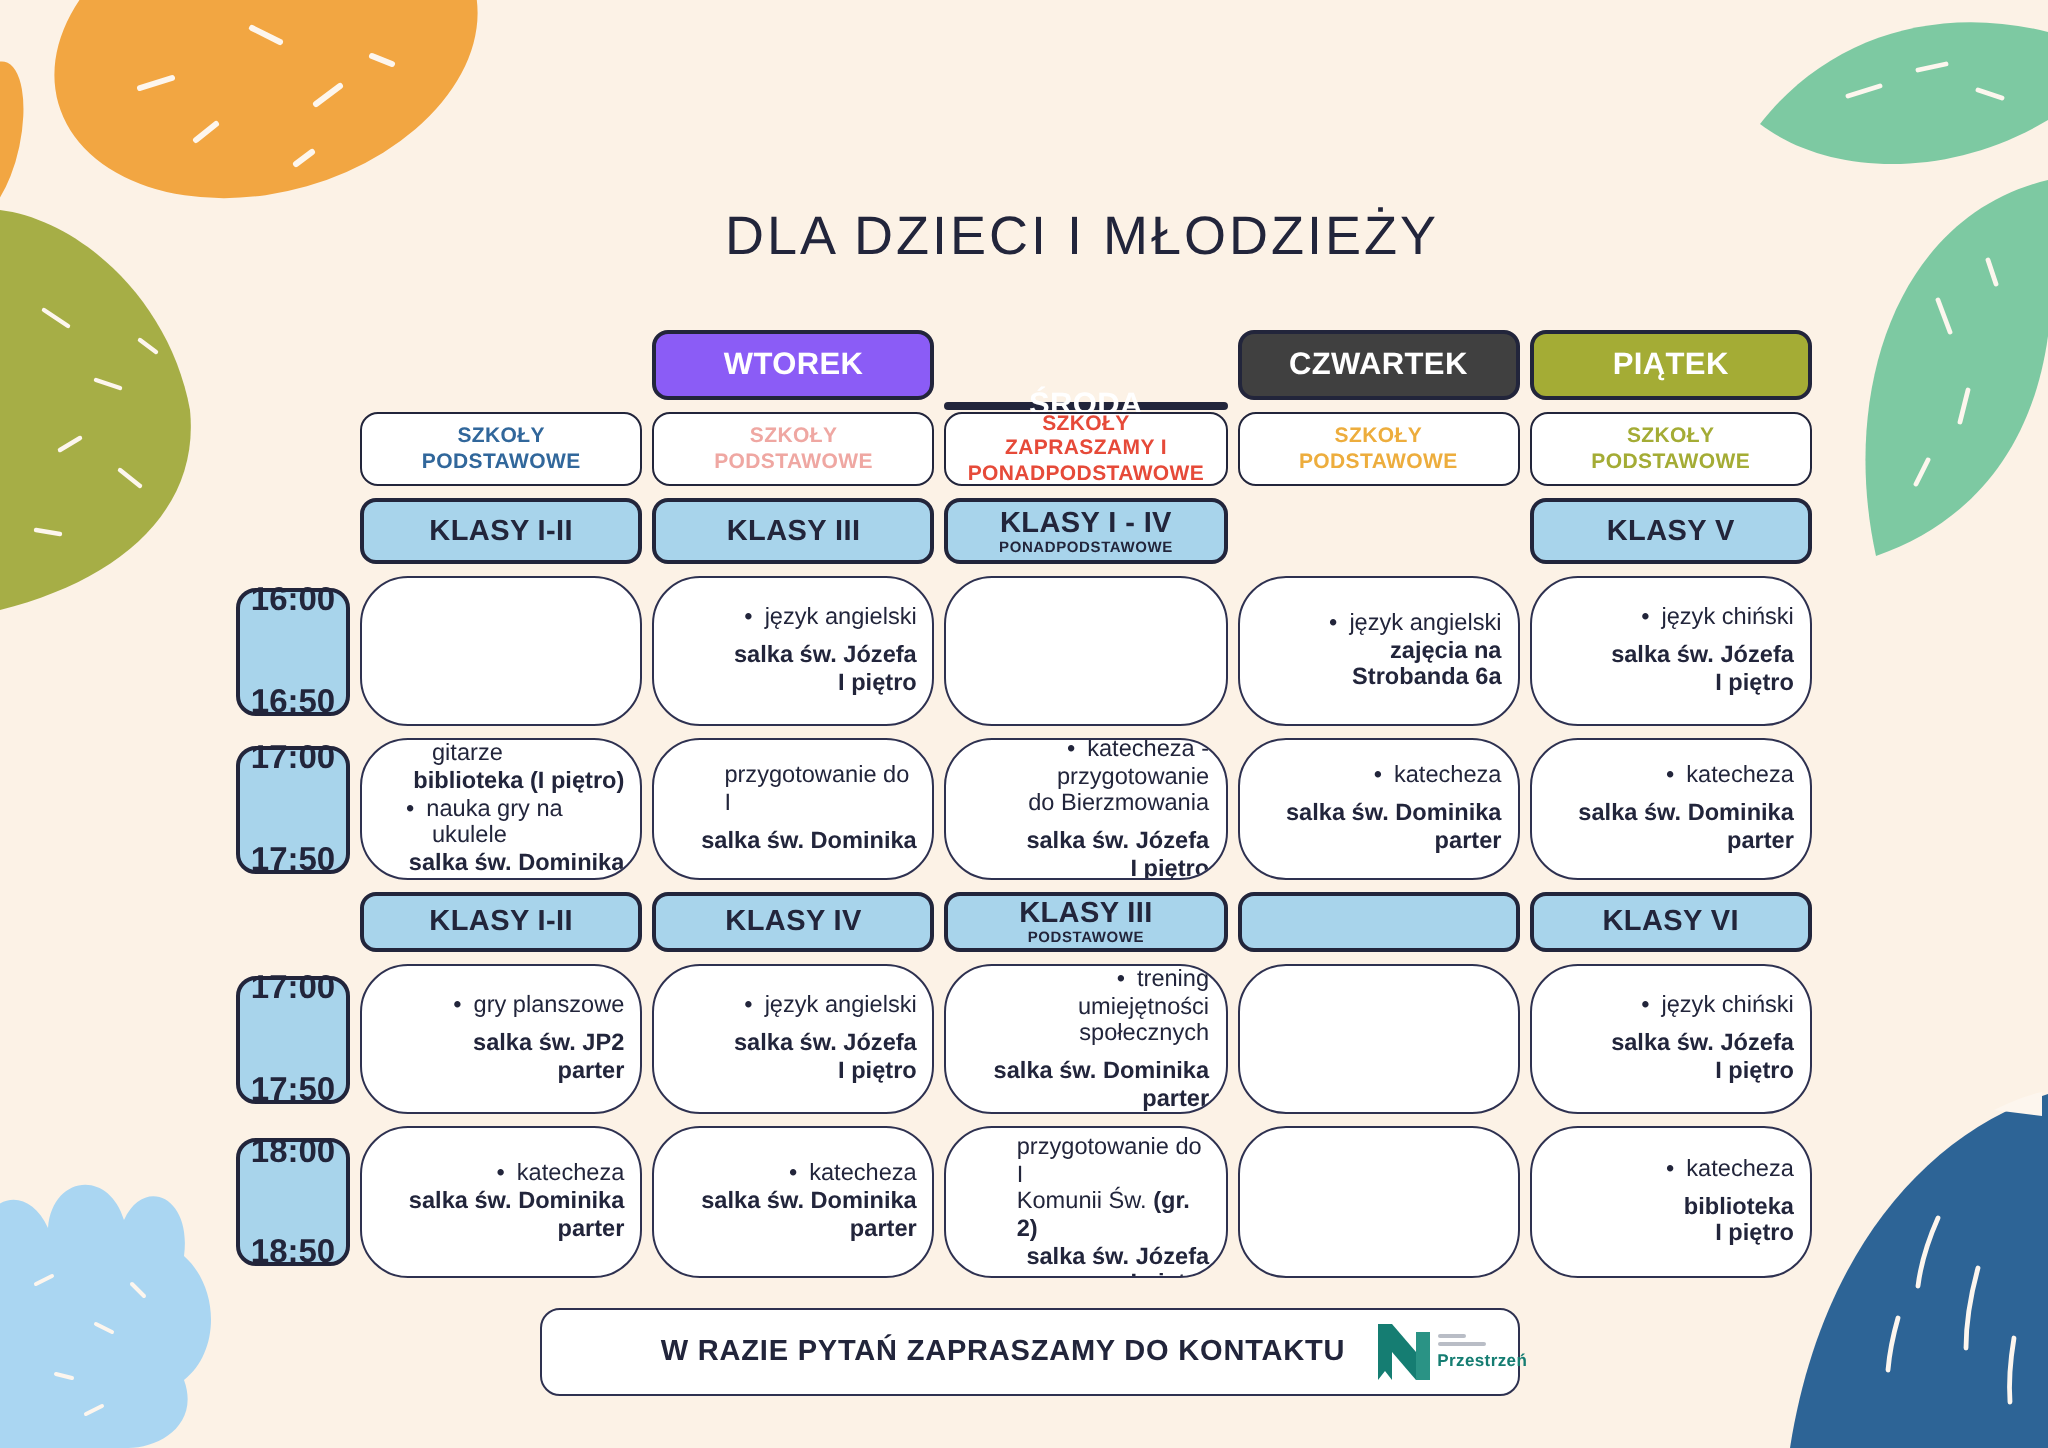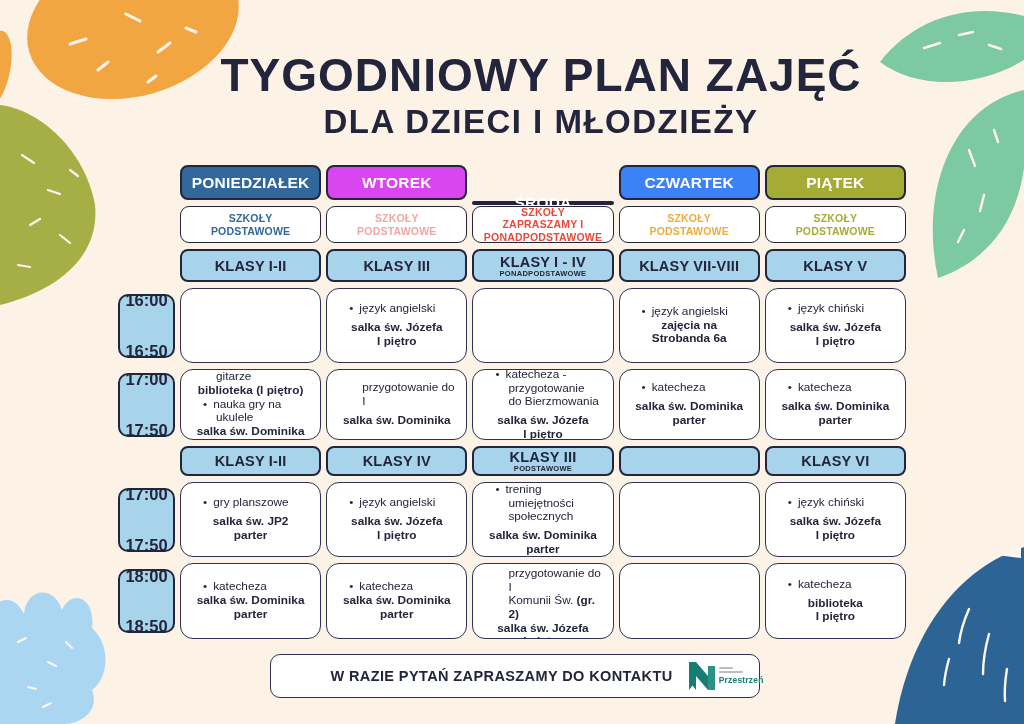--- a/index.html
+++ b/index.html
@@ -7,43 +7,43 @@
     --teal:#157d72;
   }
   html,body{margin:0;padding:0;}
   body{font-family:"Liberation Sans", sans-serif; background:#ddd;}
   .page{position:relative;width:1024px;height:724px;background:var(--background);overflow:hidden;}
   .deco{position:absolute;pointer-events:none;}
 
   .title{position:absolute;left:121px;top:48px;width:840px;text-align:center;
     color:var(--ink);font-weight:700;font-size:46px;letter-spacing:1px;}
   .subtitle{position:absolute;left:121px;top:103px;width:840px;text-align:center;
-    color:var(--ink);font-weight:700;font-size:33px;letter-spacing:1.5px;}
+    color:var(--ink);font-weight:400;font-size:27px;letter-spacing:1.5px;}
 
   .schedule{position:absolute;left:118px;top:165px;width:788px;display:grid;
     grid-template-columns:57px repeat(5,141.2px);
     grid-template-rows:35px 37px 33px 75px 71px 30px 75px 76px;
     column-gap:5px;row-gap:6px;}
 
   .day-header{display:flex;align-items:center;justify-content:center;
     border:2.5px solid var(--ink);border-radius:8px;color:#fff;font-weight:700;
     font-size:15.5px;letter-spacing:.2px;}
   .school-box{background:#fff;border:1.6px solid var(--ink);border-radius:9px;
     display:flex;flex-direction:column;align-items:center;justify-content:center;
     font-weight:700;font-size:10.5px;line-height:1.18;text-align:center;letter-spacing:.2px;}
   .class-box{background:var(--light-blue);border:2.5px solid var(--ink);border-radius:8px;
     display:flex;flex-direction:column;align-items:center;justify-content:center;color:var(--ink);}
   .class-main{font-weight:700;font-size:14.5px;letter-spacing:.2px;}
   .class-sub{font-weight:700;font-size:7.5px;margin-top:-1px;letter-spacing:.3px;}
   .time-box{background:var(--light-blue);border:2.6px solid var(--ink);border-radius:10px;
     align-self:center;height:60px;display:flex;flex-direction:column;align-items:center;
     justify-content:center;color:var(--ink);font-weight:700;font-size:16.5px;line-height:1.12;gap:32px;}
-  .activity-cell{background:#fff;border:1.6px solid var(--cell-border);border-radius:13px;
+  .activity-cell{background:#fff;border:1.6px solid var(--cell-border);border-radius:24px;
     padding:5px 8px;display:flex;flex-direction:column;justify-content:center;
-    color:var(--ink);font-size:11.8px;line-height:1.16;overflow:hidden;}
+    color:var(--ink);font-size:11.8px;line-height:1.16;overflow:hidden;align-items:flex-end;}
   .line{text-align:center;}
   .line .bold{font-weight:700;}
   .line.bullet{text-align:left;padding-left:27px;text-indent:-13px;}
   .line.cont{text-align:left;padding-left:27px;}
   .line.gap{margin-top:5px;}
   .dot{margin-right:6px;}
 
   .footer-bar{position:absolute;left:270px;top:654px;width:490px;height:44px;background:#fff;
     border:1.6px solid var(--cell-border);border-radius:10px;display:flex;align-items:center;
     justify-content:center;gap:16px;box-sizing:border-box;padding-left:48px;}
@@ -111,62 +111,57 @@
     <path d="M175,8 C108,30 60,95 46,185 L175,185 Z" fill="#2d6496"></path>
     <path d="M148,16 q14,-7 24,-9 l0,12 z" fill="#fdf6ee"></path>
     <g stroke="#fdf6ee" stroke-width="2.4" stroke-linecap="round" fill="none">
       <path d="M120 70 q-8,18 -10,34"></path>
         <path d="M140 95 q-6,22 -6,40"></path>
       <path d="M100 120 q-4,14 -5,26"></path>
         <path d="M158 130 q-3,18 -2,32"></path>
     </g>
   </svg>
 
-  <div class="title">TYGODNIOWY PLAN ZAJĘĆ</div>
   <div class="subtitle">DLA DZIECI I MŁODZIEŻY</div>
 
   <div class="schedule">
-      <div class="day-header" style="grid-area: 1 / 2; background: rgb(49, 103, 155);">PONIEDZIAŁEK</div>
       <div class="school-box" style="grid-area: 2 / 2; color: rgb(49, 103, 155);">
         <div>SZKOŁY</div>
         <div>PODSTAWOWE</div>
       </div>
-      <div class="day-header" style="grid-area: 1 / 3; background: #d946ef;">WTOREK</div>
+      <div class="day-header" style="grid-area: 1 / 3; background: #8b5cf6;">WTOREK</div>
       <div class="school-box" style="grid-area: 2 / 3; color: rgb(239, 167, 162);">
         <div>SZKOŁY</div>
         <div>PODSTAWOWE</div>
       </div>
       <div class="day-header" style="grid-area: 1 / 4; background: #be185d; margin-top: 36px;">ŚRODA</div>
       <div class="school-box" style="grid-area: 2 / 4; color: rgb(230, 74, 57);">
         <div>SZKOŁY</div>
         <div>ZAPRASZAMY I</div>
         <div>PONADPODSTAWOWE</div>
       </div>
-      <div class="day-header" style="grid-area: 1 / 5; background: #3b82f6;">CZWARTEK</div>
+      <div class="day-header" style="grid-area: 1 / 5; background: #404040;">CZWARTEK</div>
       <div class="school-box" style="grid-area: 2 / 5; color: rgb(237, 173, 61);">
         <div>SZKOŁY</div>
         <div>PODSTAWOWE</div>
       </div>
       <div class="day-header" style="grid-area: 1 / 6; background: rgb(164, 172, 53);">PIĄTEK</div>
       <div class="school-box" style="grid-area: 2 / 6; color: rgb(164, 172, 53);">
         <div>SZKOŁY</div>
         <div>PODSTAWOWE</div>
       </div>
       <div class="class-box" style="grid-area: 3 / 2;">
         <div class="class-main">KLASY I-II</div>
       </div>
       <div class="class-box" style="grid-area: 3 / 3;">
         <div class="class-main">KLASY III</div>
       </div>
       <div class="class-box" style="grid-area: 3 / 4;">
         <div class="class-main">KLASY I - IV</div>
         <div class="class-sub">PONADPODSTAWOWE</div>
-      </div>
-      <div class="class-box" style="grid-area: 3 / 5;">
-        <div class="class-main">KLASY VII-VIII</div>
       </div>
       <div class="class-box" style="grid-area: 3 / 6;">
         <div class="class-main">KLASY V</div>
       </div>
       <div class="class-box" style="grid-area: 6 / 2;">
         <div class="class-main">KLASY I-II</div>
       </div>
       <div class="class-box" style="grid-area: 6 / 3;">
         <div class="class-main">KLASY IV</div>
       </div>

